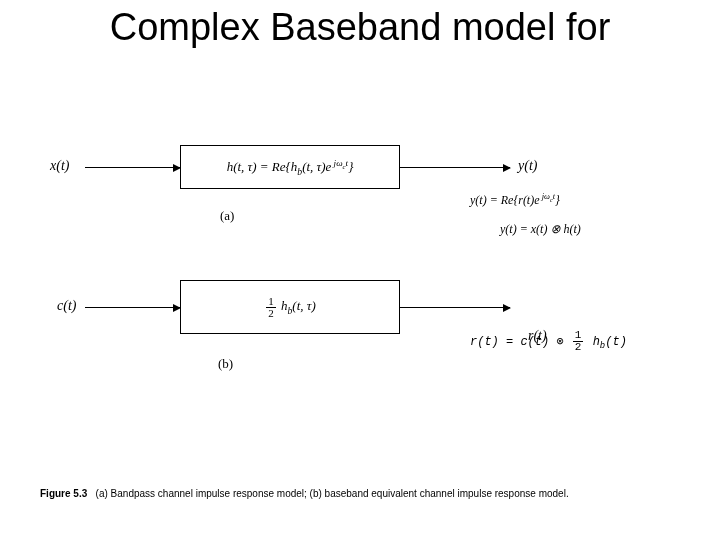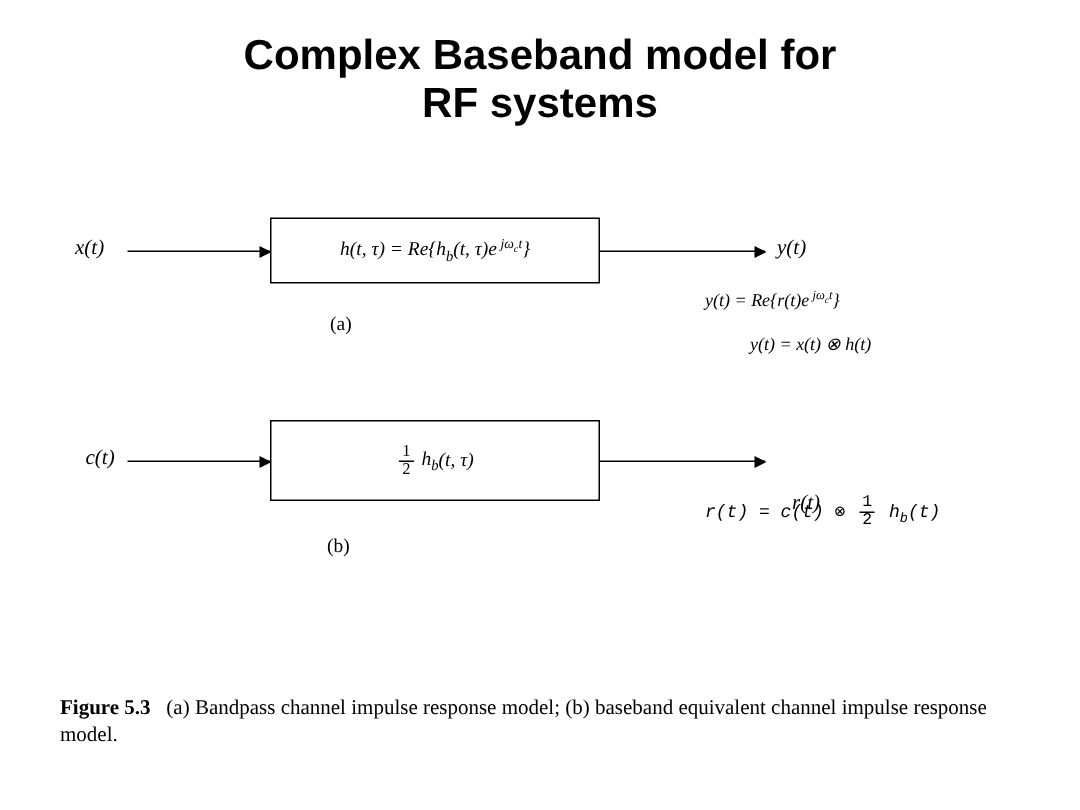--- a/index.html
+++ b/index.html
@@ -7,24 +7,24 @@
     width: 720px;
     height: 540px;
     background: #ffffff;
     font-family: Arial, Helvetica, sans-serif;
     color: #000;
     position: relative;
     overflow: hidden;
   }
   .slide-title {
     text-align: center;
-    font-size: 28px;
+    font-size: 38px;
     line-height: 1.15;
-    padding-top: 21px;
-    font-weight: 700;
+    padding-top: 6px;
+    font-weight: 400;
   }
   .diagram-area {
     position: absolute;
     left: 40px;
     top: 130px;
     width: 640px;
     height: 350px;
   }
   .block {
     position: absolute;
@@ -69,22 +69,22 @@
     font-family: "Times New Roman", serif;
     font-size: 12px;
     font-style: italic;
     white-space: nowrap;
   }
   .caption {
     position: absolute;
     left: 40px;
     bottom: 40px;
     width: 640px;
-    font-family: Liberation Serif, serif;
-    font-size: 14px;
+    font-family: Liberation Sans, sans-serif;
+    font-size: 10px;
     line-height: 1.3;
   }
   .caption b { font-weight: bold; font-style: normal; }
   .frac {
     display: inline-block;
     vertical-align: middle;
     text-align: center;
     font-style: normal;
     line-height: 1;
     margin: 0 2px;
@@ -92,21 +92,20 @@
   .frac .num { display:block; border-bottom:1px solid #000; padding:0 2px; font-size:11px;}
   .frac .den { display:block; padding:0 2px; font-size:11px;}
   sup { font-size: 0.7em; }
   sub { font-size: 0.75em; font-style: italic; }
 </style>
 </head>
 <body>
 
 <h1 class="slide-title">
   <span>Complex Baseband model for</span><br>
-  <span>RF systems</span>
 </h1>
 
 <div class="diagram-area">
 
   <div class="signal-label" style="left:10px; top:28px;">x(t)</div>
   <div class="arrow-line" style="left:45px; top:37px; width:95px;"></div>
   <div class="block" style="left:140px; top:15px; width:220px; height:44px;">
     <span>
       h(t,&nbsp;τ)&nbsp;=&nbsp;Re{h<sub>b</sub>(t,&nbsp;τ)e<sup>&nbsp;jω<sub>c</sub>t</sup>}
     </span>

